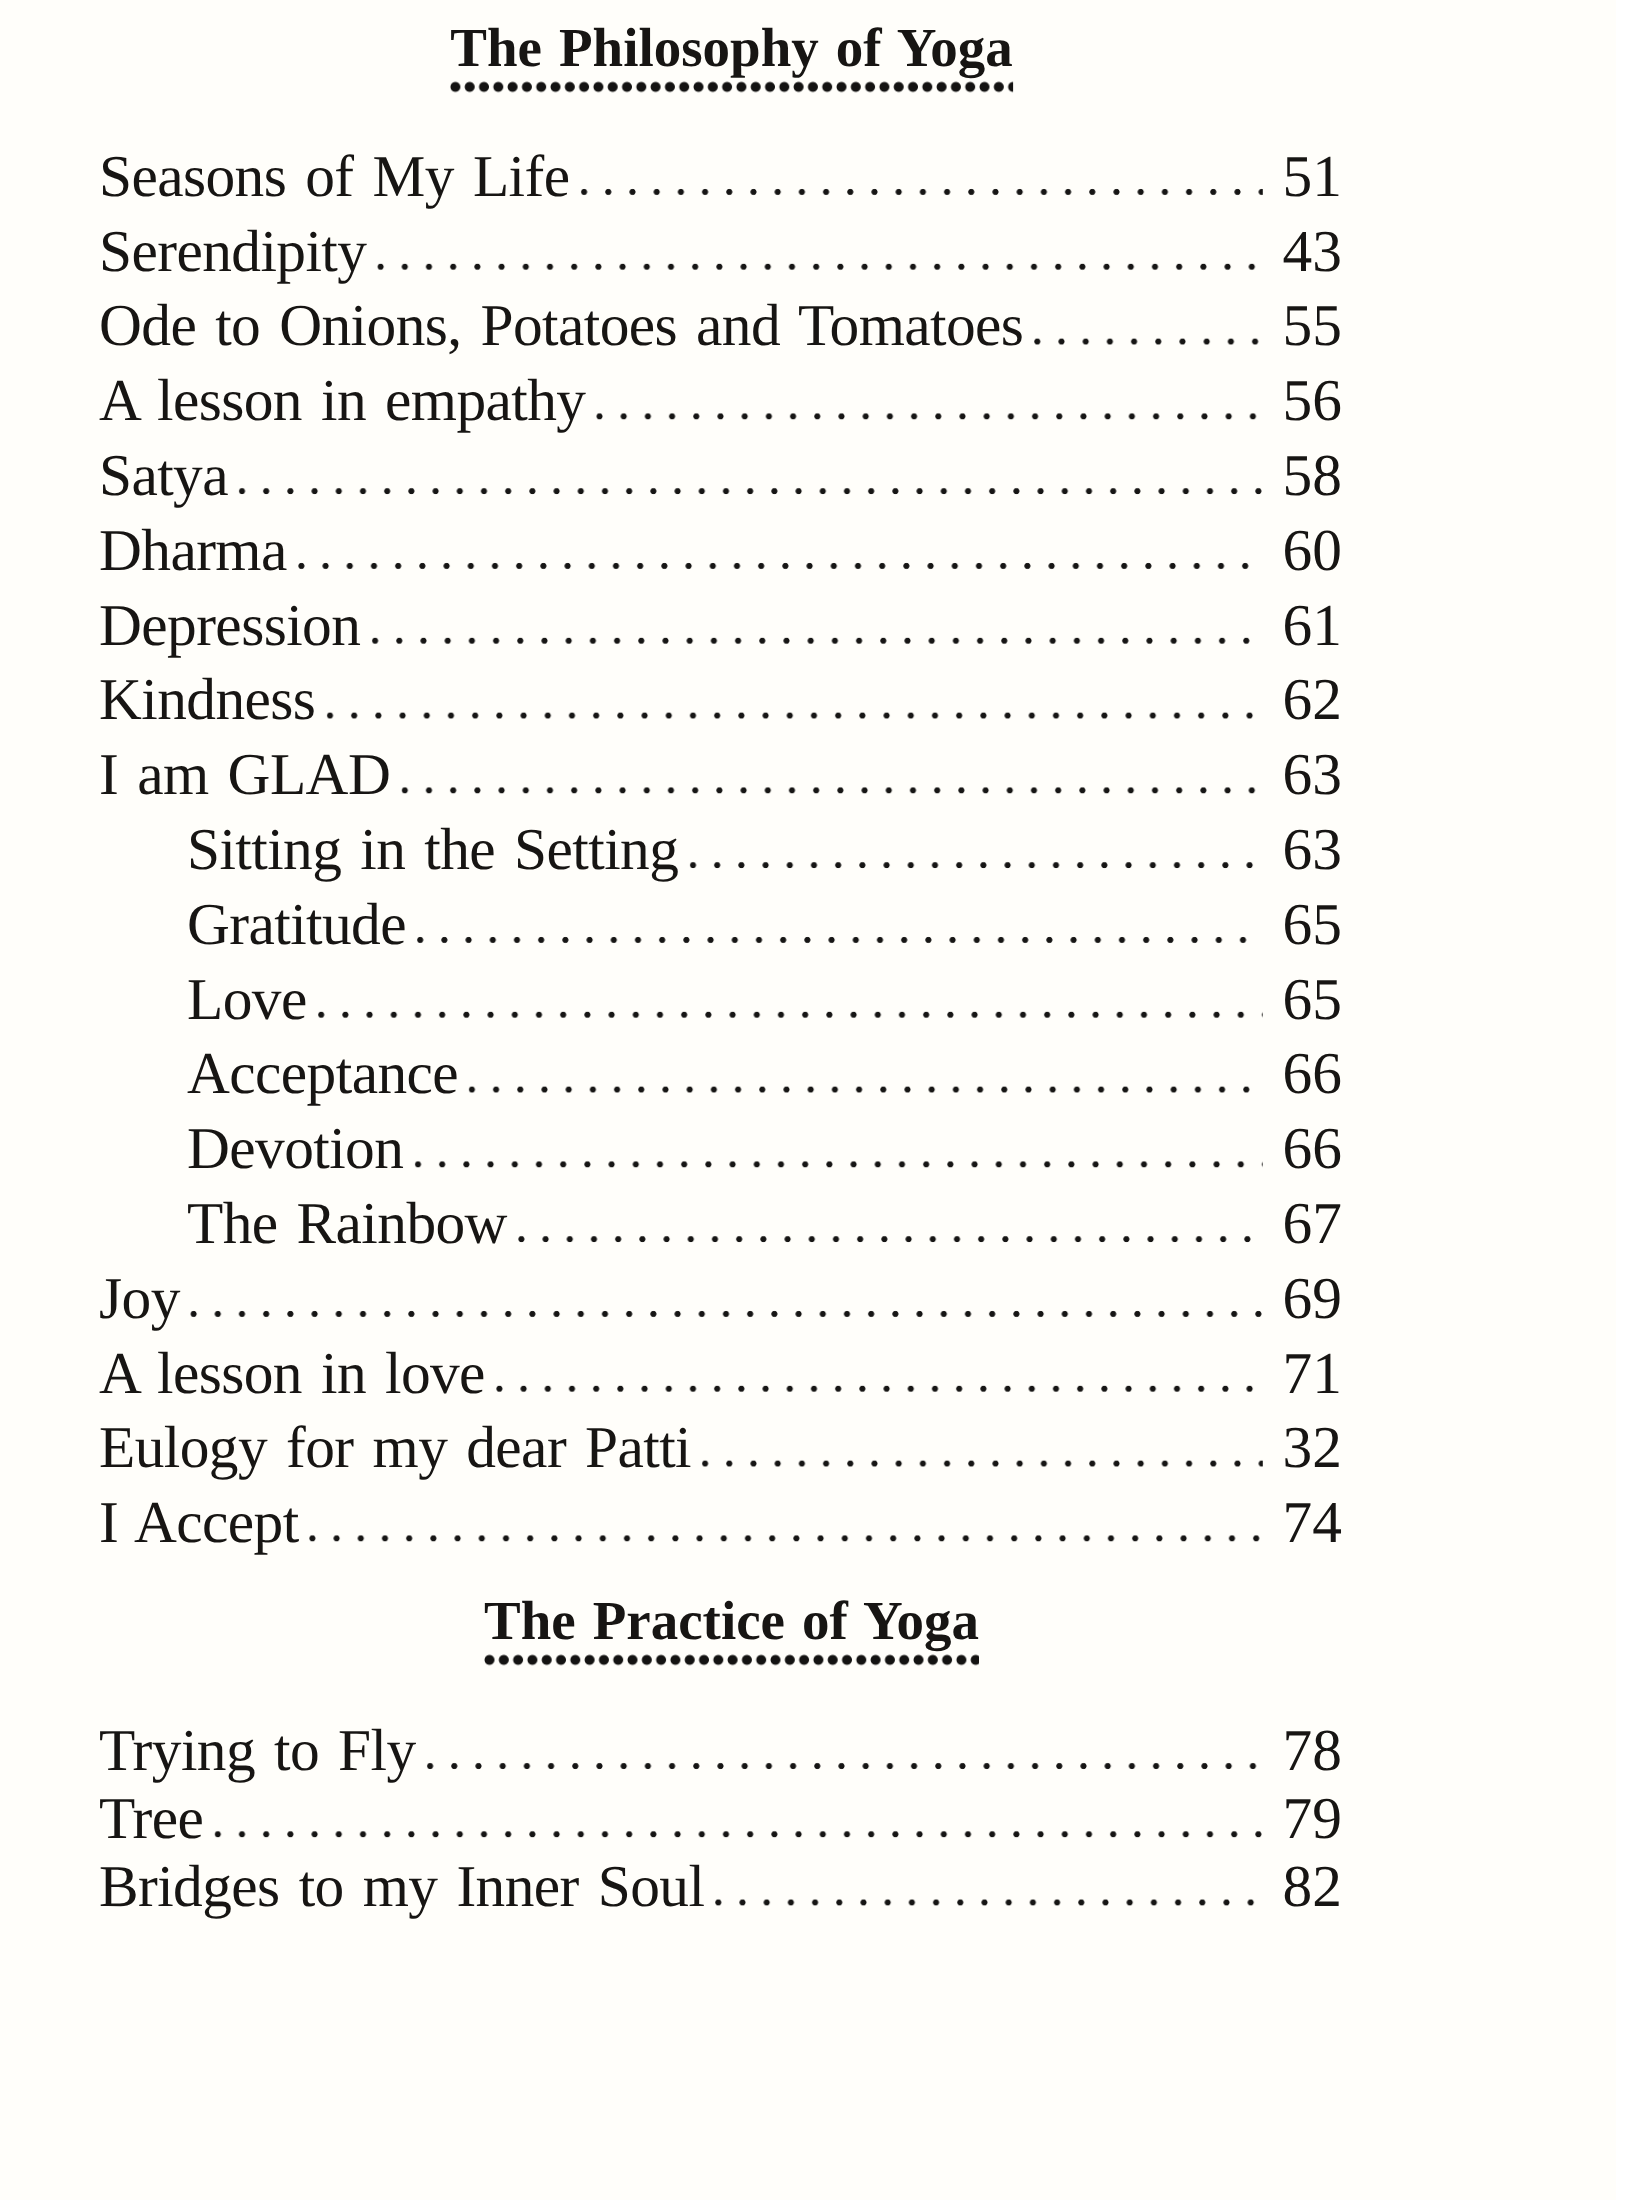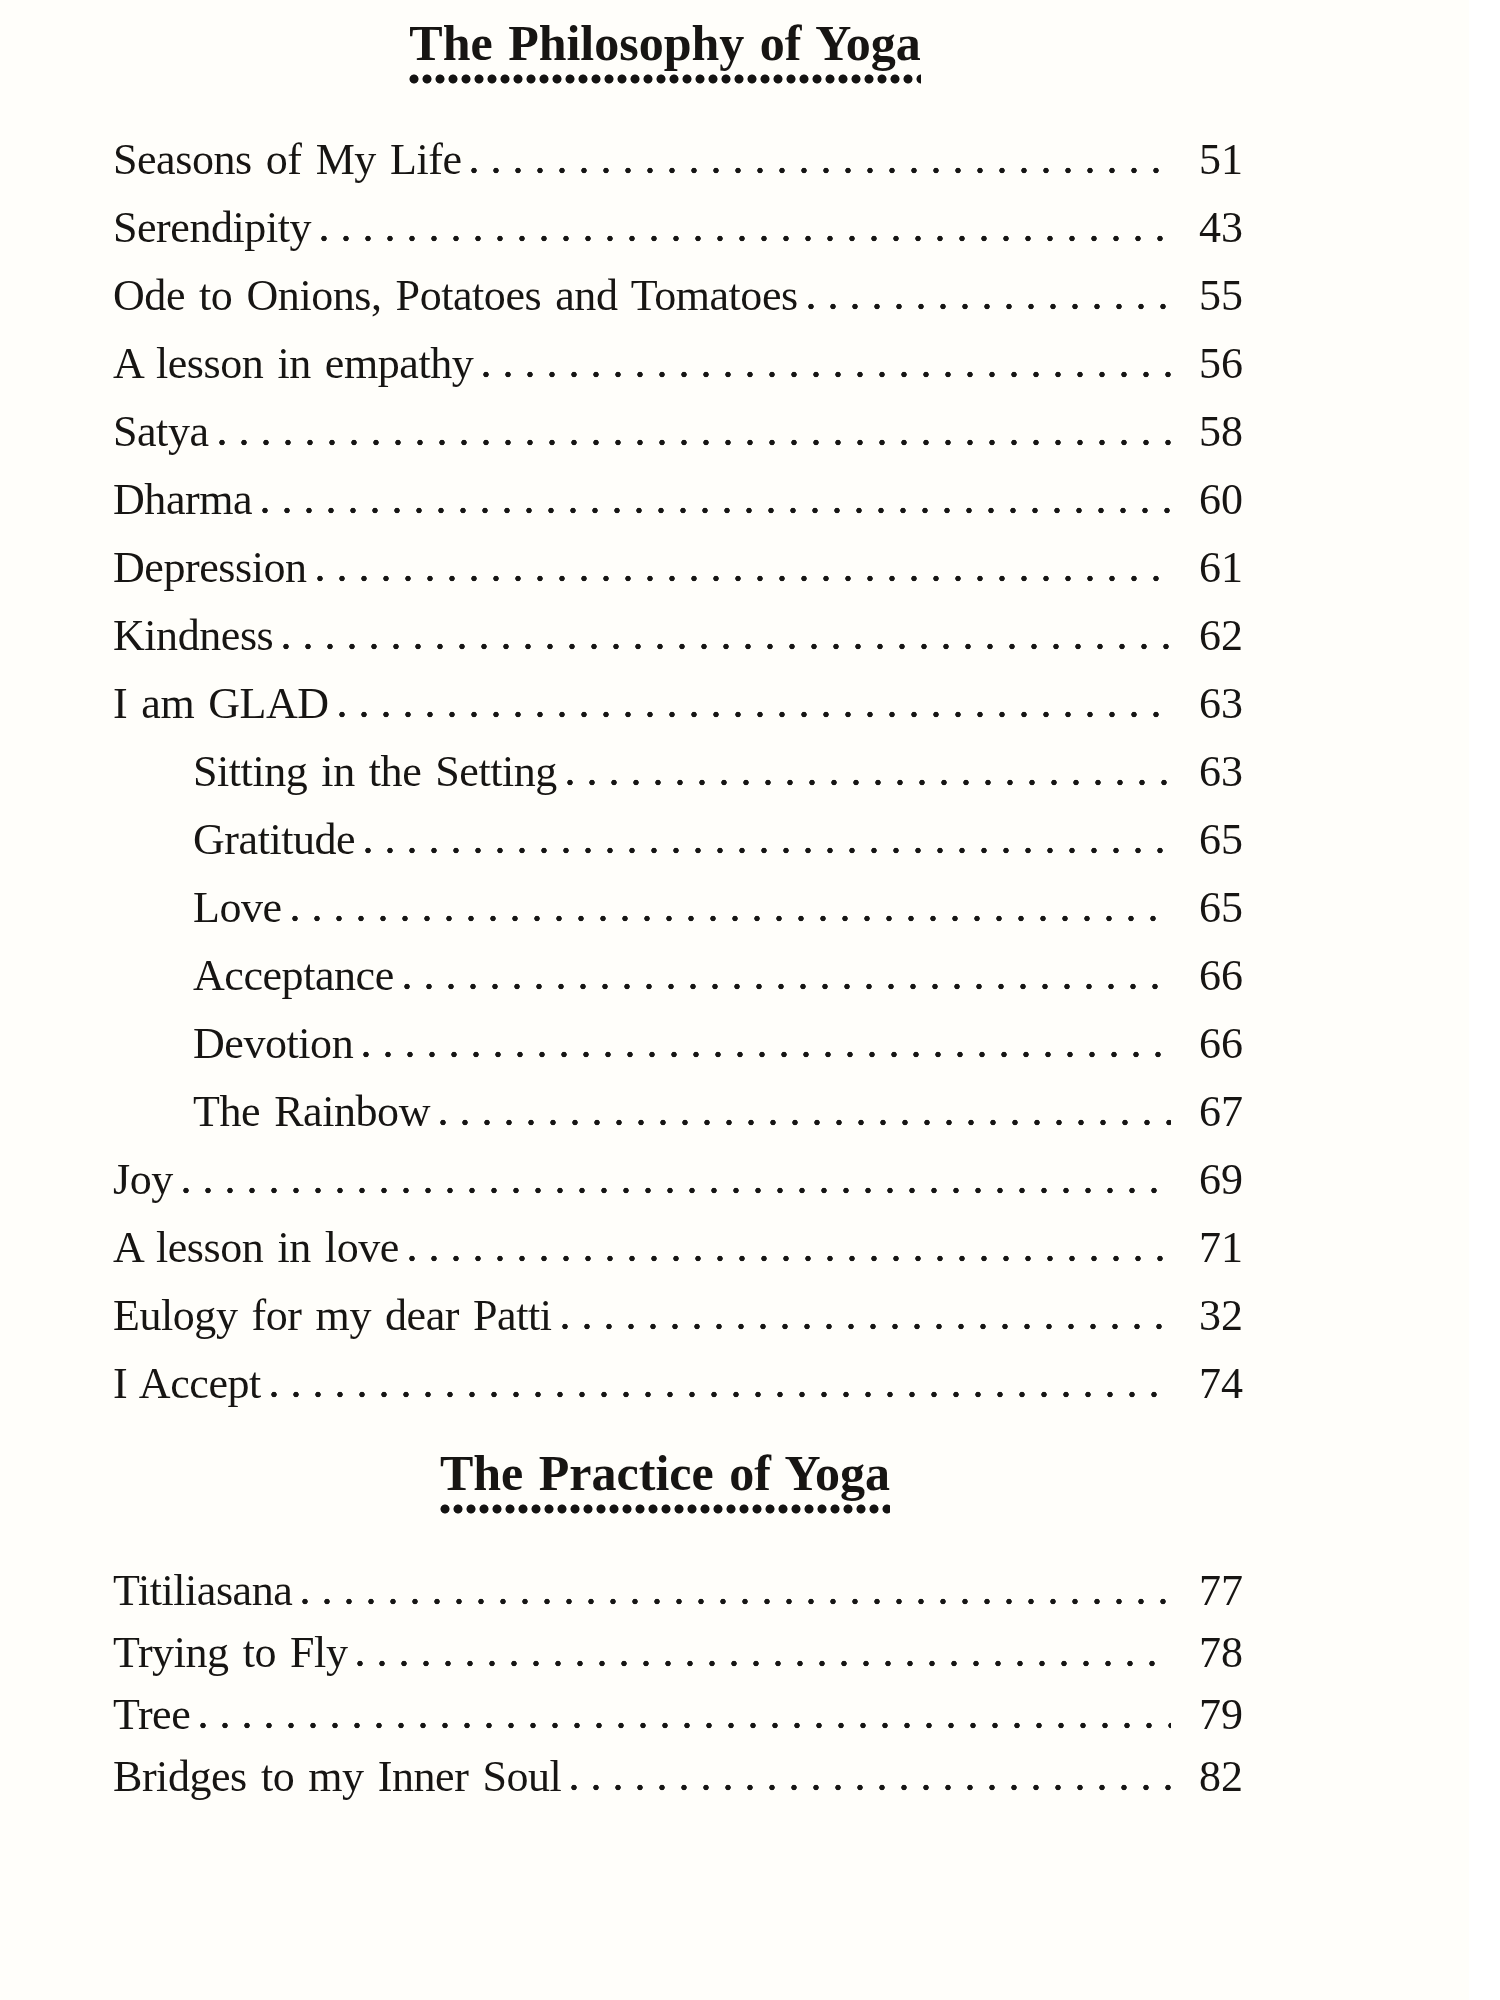--- a/index.html
+++ b/index.html
@@ -39,23 +39,23 @@
   .title-underline {
     height: 10px;
     margin-top: 3px;
     background-image: radial-gradient(circle at 5px 5px, #141312 4.1px, rgba(0,0,0,0) 4.9px);
     background-size: 13px 10px;
     background-repeat: repeat-x;
     background-position: left bottom;
   }
   
   .toc {
-    margin-left: 113px;
+    margin-left: 90px;
     width: 1130px;
-    font-size: 44px;
+    font-size: 54px;
     --pitch: 68px;
   }
   .toc-1 { margin-top: 42px; }
   .toc-2 { margin-top: 46px; --pitch: 62px; }
   .row {
     display: flex;
     align-items: baseline;
   }
   .row.indent { padding-left: 80px; }
   .label {
@@ -191,25 +191,20 @@
 
   <div class="heading-band second">
     <div class="heading-inner">
       <h1 class="section-title">The Practice of Yoga</h1>
       <div class="title-underline"></div>
     </div>
   </div>
 
   <div class="toc toc-2">
     <div class="row">
-      <span class="label">Titiliasana</span>
-      <span class="dots"></span>
-      <span class="pagenum">77</span>
-    </div>
-    <div class="row">
       <span class="label">Trying to Fly</span>
       <span class="dots"></span>
       <span class="pagenum">78</span>
     </div>
     <div class="row">
       <span class="label">Tree</span>
       <span class="dots"></span>
       <span class="pagenum">79</span>
     </div>
     <div class="row">

